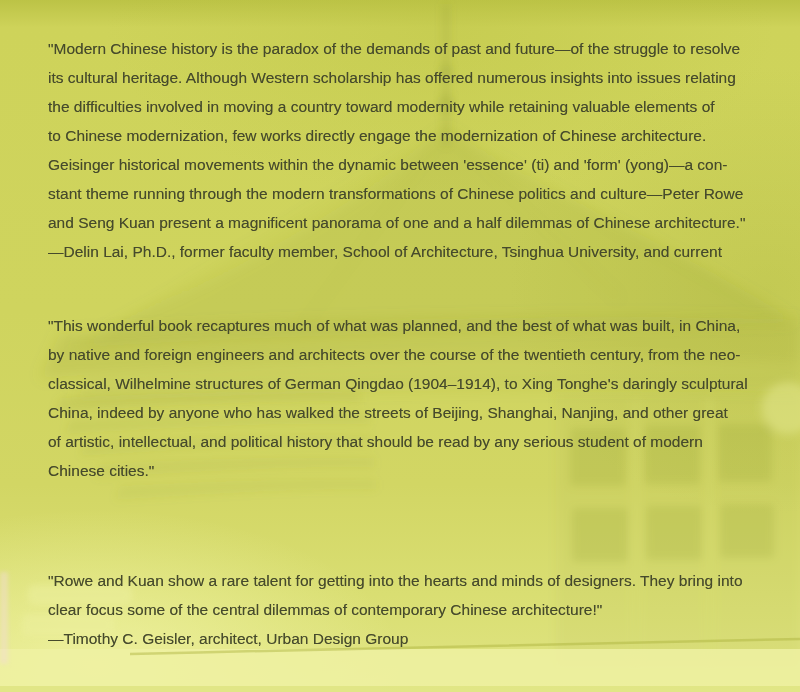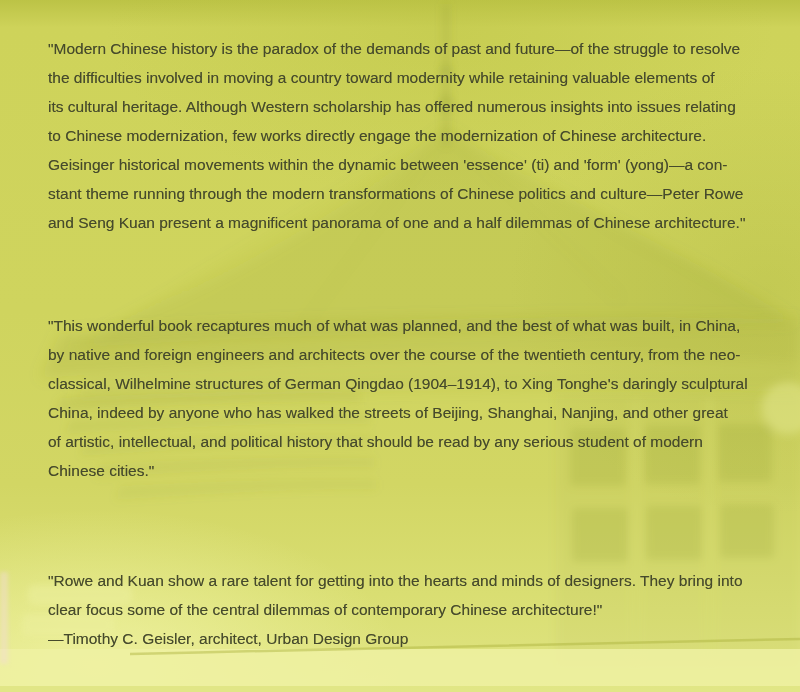--- a/index.html
+++ b/index.html
@@ -106,26 +106,27 @@
       <rect x="0" y="686" width="800" height="6" fill="#dfe483" opacity=".9"></rect>
     </g>
   </svg>
 
   <div class="ghost ghost1"></div>
   <div class="ghost ghost2"></div>
   <div class="edge-pink"></div>
 
   <div class="quote q1">
       <div class="line"><span>"Modern Chinese history is the paradox of the demands of past and future—of the struggle to resolve</span></div>
+      <div class="line"><span>its cultural heritage. Although Western scholarship has offered numerous insights into issues relating</span></div>
       <div class="line"><span>the difficulties involved in moving a country toward modernity while retaining valuable elements of</span></div>
-      <div class="line"><span>its cultural heritage. Although Western scholarship has offered numerous insights into issues relating</span></div>
       <div class="line"><span>to Chinese modernization, few works directly engage the modernization of Chinese architecture.</span></div>
       <div class="line"><span>Geisinger historical movements within the dynamic between 'essence' (</span><span class="it">ti</span><span>) and 'form' (</span><span class="it">yong</span><span>)—a con-</span></div>
       <div class="line"><span>stant theme running through the modern transformations of Chinese politics and culture—Peter Rowe</span></div>
       <div class="line"><span>and Seng Kuan present a magnificent panorama of one and a half dilemmas of Chinese architecture."</span></div>
+      <div class="line"><span>—Delin Lai, Ph.D., former faculty member, School of Architecture, Tsinghua University, and current</span></div>
     </div>
 
   <div class="quote q2">
       <div class="line"><span>"This wonderful book recaptures much of what was planned, and the best of what was built, in China,</span></div>
       <div class="line"><span>by native and foreign engineers and architects over the course of the twentieth century, from the neo-</span></div>
       <div class="line"><span>classical, Wilhelmine structures of German Qingdao (1904–1914), to Xing Tonghe's daringly sculptural</span></div>
       <div class="line"><span>China, indeed by anyone who has walked the streets of Beijing, Shanghai, Nanjing, and other great</span></div>
       <div class="line"><span>of artistic, intellectual, and political history that should be read by any serious student of modern</span></div>
       <div class="line"><span>Chinese cities."</span></div>
     </div>

